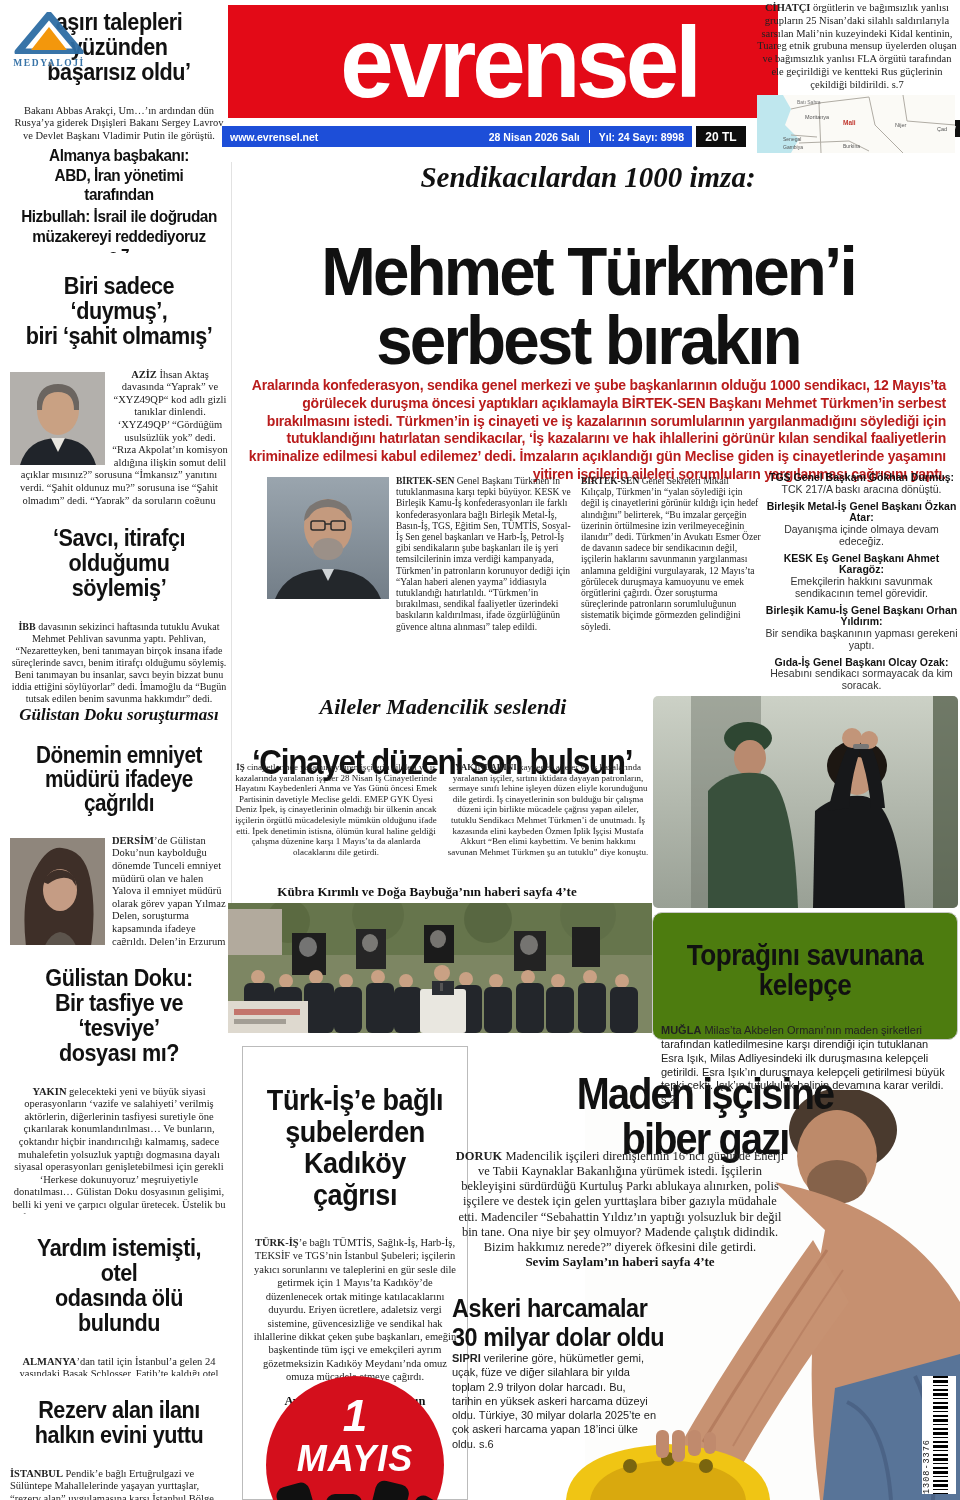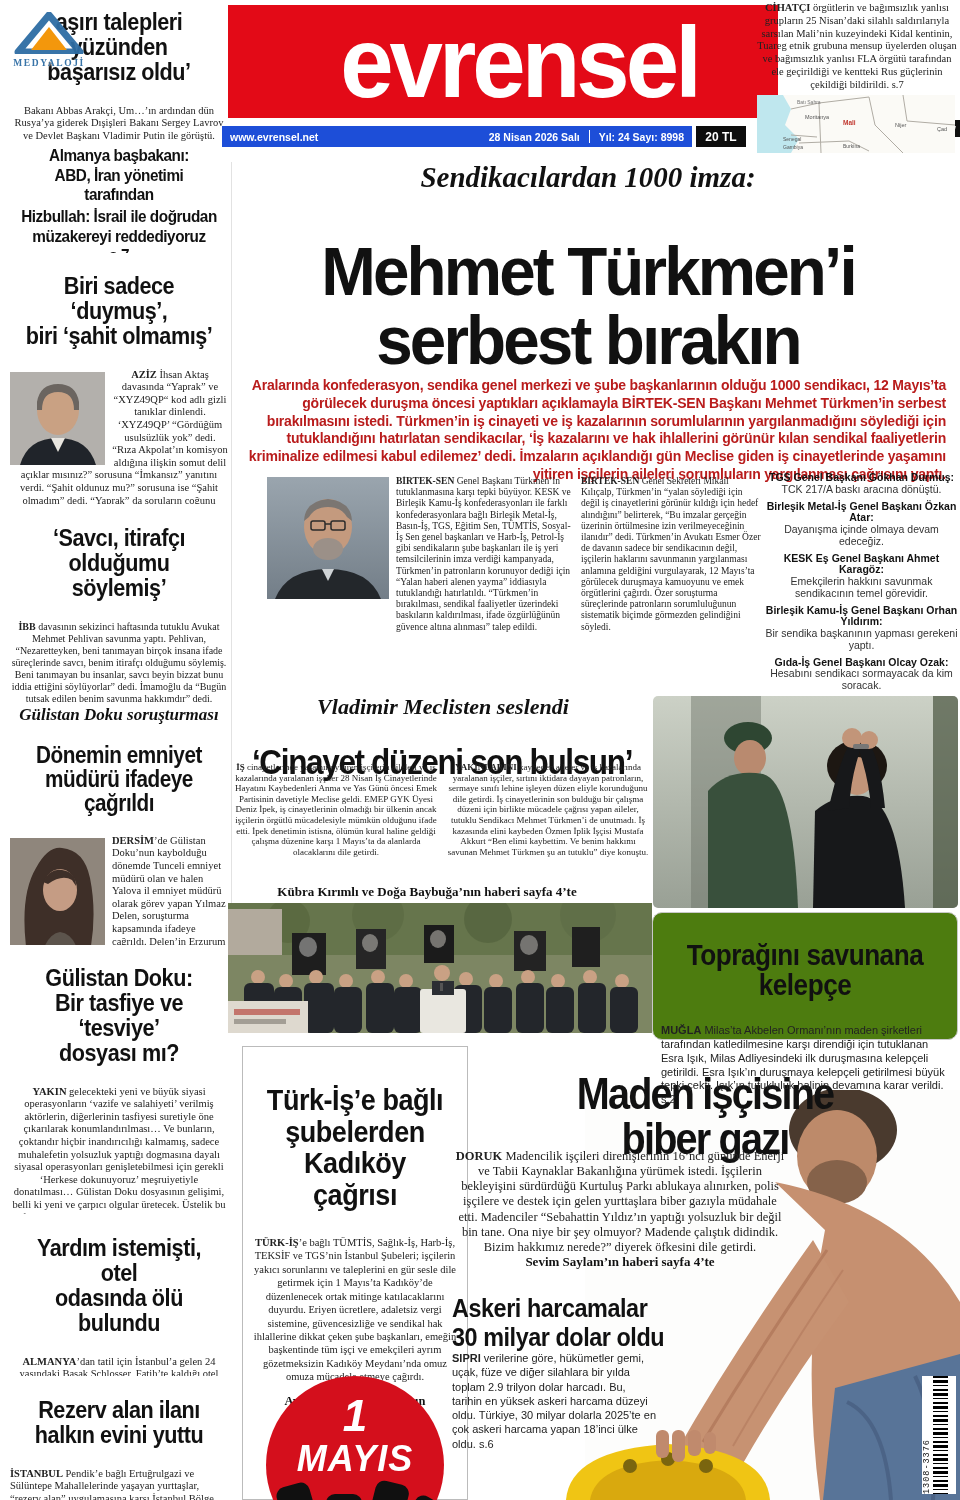--- a/index.html
+++ b/index.html
@@ -295,21 +295,21 @@
     <div class="q">
       <div class="qn">Gıda-İş Genel Başkanı Olcay Ozak:</div>
       <div class="qt">Hesabını sendikacı sormayacak da kim soracak.</div>
     </div>
     <div class="q">
       <div class="qn">TÜMTİS Genel Başkanı Kenan Öztürk:</div>
 
     </div>
   </aside>
 
-  <div class="abs kicker2 kick ctr">Vladimir Meclisten seslendi</div>
+  <div class="abs kicker2 kick ctr">Aileler Madencilik seslendi</div>
   <h2 class="abs headline2 hl cond ctr">‘Cinayet düzeni son bulsun’</h2>
   <div class="abs ccol ccol1 body-s ctr">
     <b class="lw">İŞ</b><span> cinayetlerinde yaşamını yitiren işçilerin aileleri ve iş kazalarında yaralanan işçiler 28 Nisan İş Cinayetlerinde Hayatını Kaybedenleri Anma ve Yas Günü öncesi Emek Partisinin davetiyle Meclise geldi. EMEP GYK Üyesi Deniz İpek, iş cinayetlerinin olmadığı bir ülkenin ancak işçilerin örgütlü mücadelesiyle mümkün olduğunu ifade etti. İpek denetimin istisna, ölümün kural haline geldiği çalışma düzenine karşı 1 Mayıs’ta da alanlarda olacaklarını dile getirdi.</span>
   </div>
   <div class="abs ccol ccol2 body-s ctr">
     <b class="lw">YAKINLARINI</b><span> kaybeden aileler ve iş kazalarında yaralanan işçiler, sırtını iktidara dayayan patronların, sermaye sınıfı lehine işleyen düzen eliyle korunduğunu dile getirdi. İş cinayetlerinin son bulduğu bir çalışma düzeni için birlikte mücadele çağrısı yapan aileler, tutuklu Sendikacı Mehmet Türkmen’i de unutmadı. İş kazasında elini kaybeden Özmen İplik İşçisi Mustafa Akkurt “Ben elimi kaybettim. Ve benim hakkımı savunan Mehmet Türkmen şu an tutuklu” diye konuştu.</span>
   </div>
   <div class="abs byline2 byl ctr">Kübra Kırımlı ve Doğa Baybuğa’nın  haberi sayfa 4’te</div>
 
   <div class="abs photo-cuffed">

